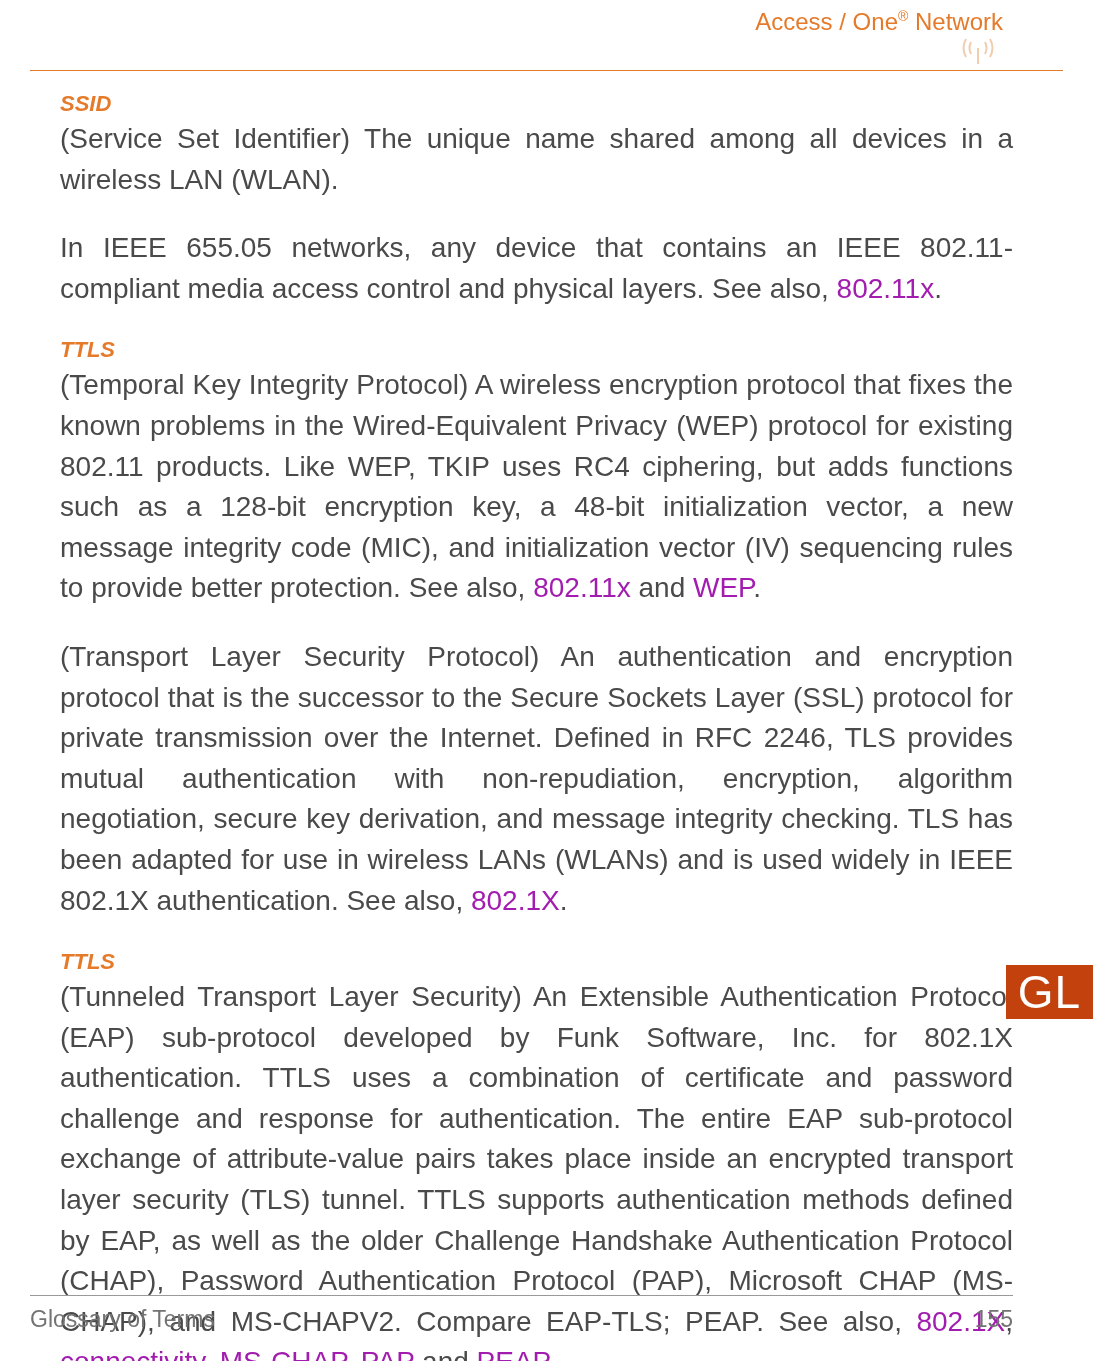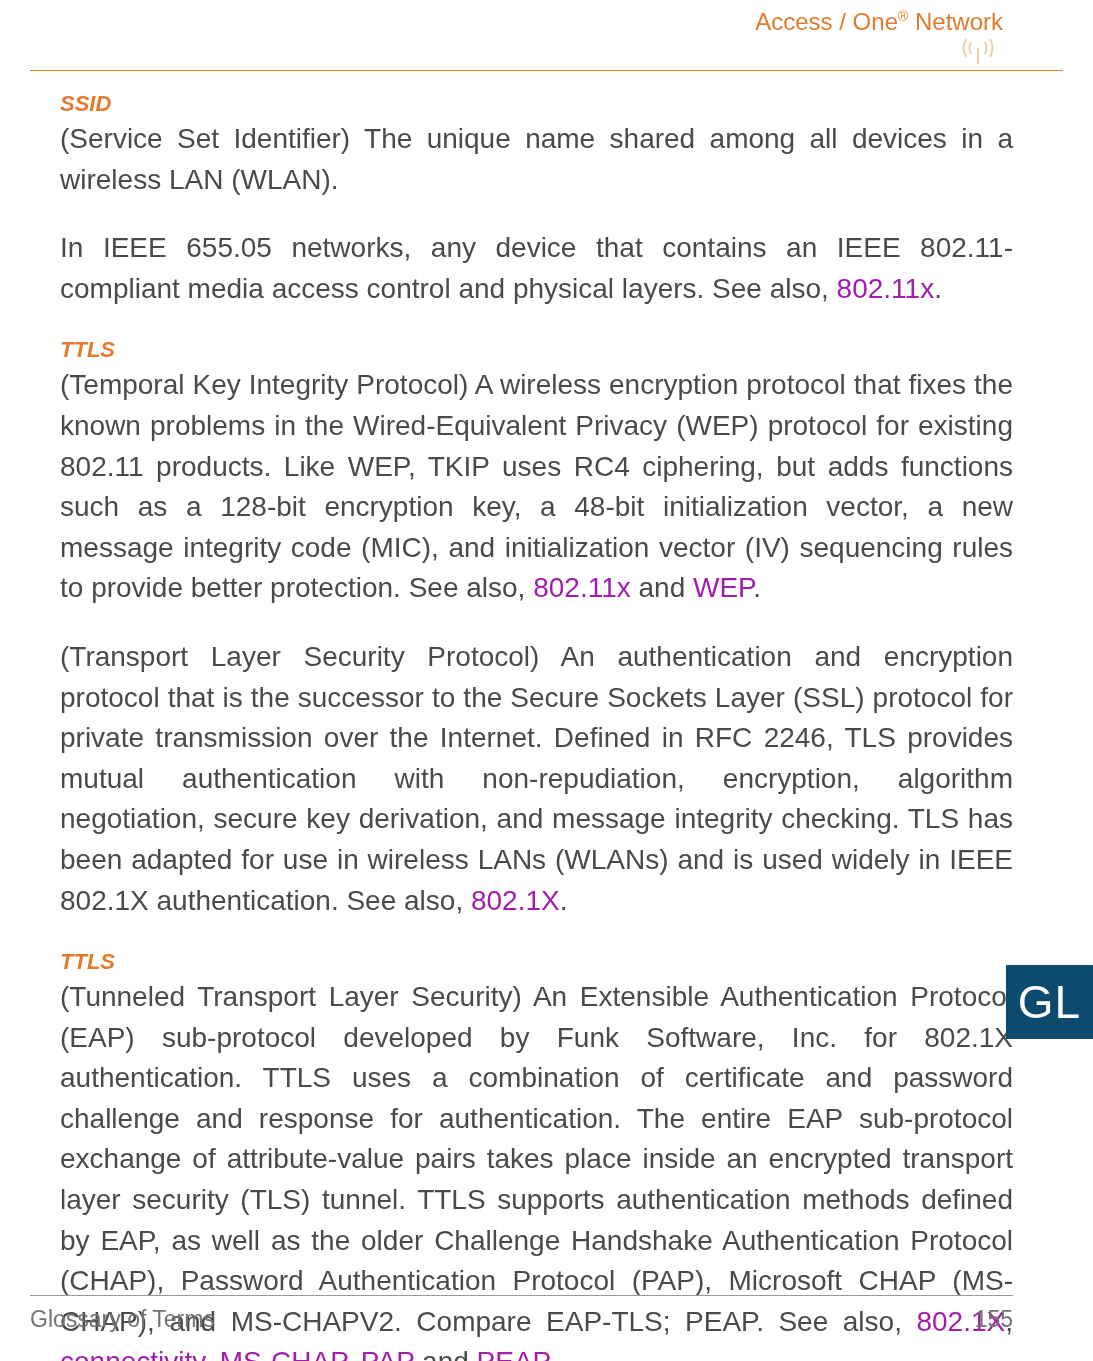--- a/index.html
+++ b/index.html
@@ -55,25 +55,25 @@
       color: #4a4a4a;
       margin-bottom: 28px;
     }
     .link {
       color: #a21caf;
     }
     .side-tab {
       position: absolute;
       right: 0;
       top: 965px;
-      background: #0c4a6e;
+      background: #c2410c;
       color: #fff;
       font-size: 46px;
       font-family: Arial, sans-serif;
-      padding: 10px 12px;
+      padding: 0 12px;
       font-weight: 400;
       letter-spacing: 1px;
     }
     .footer {
       position: absolute;
       bottom: 28px;
       left: 30px;
       right: 80px;
       border-top: 1px solid #999;
       padding-top: 10px;

